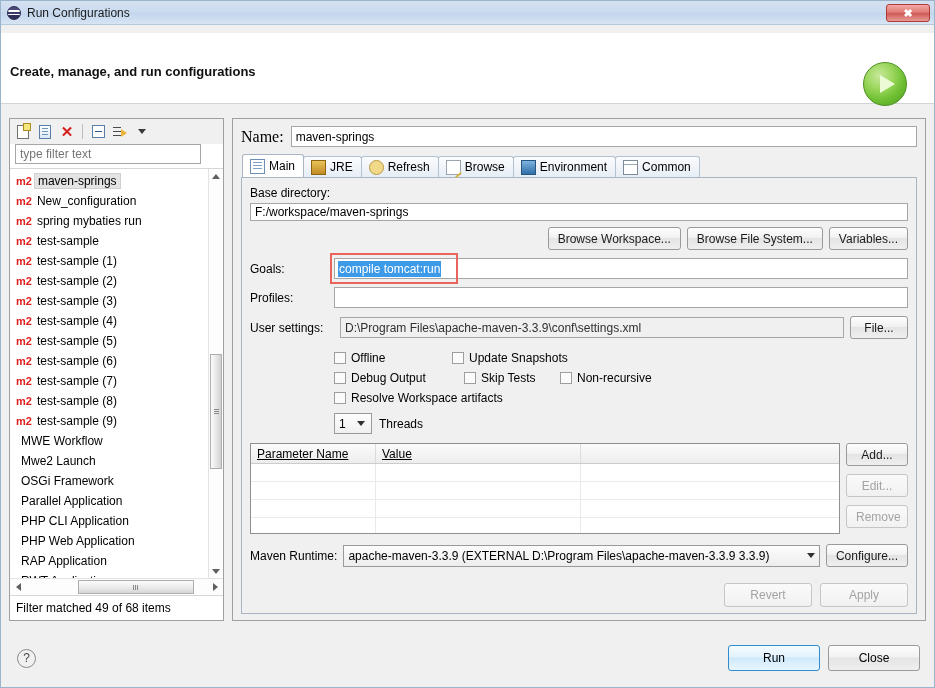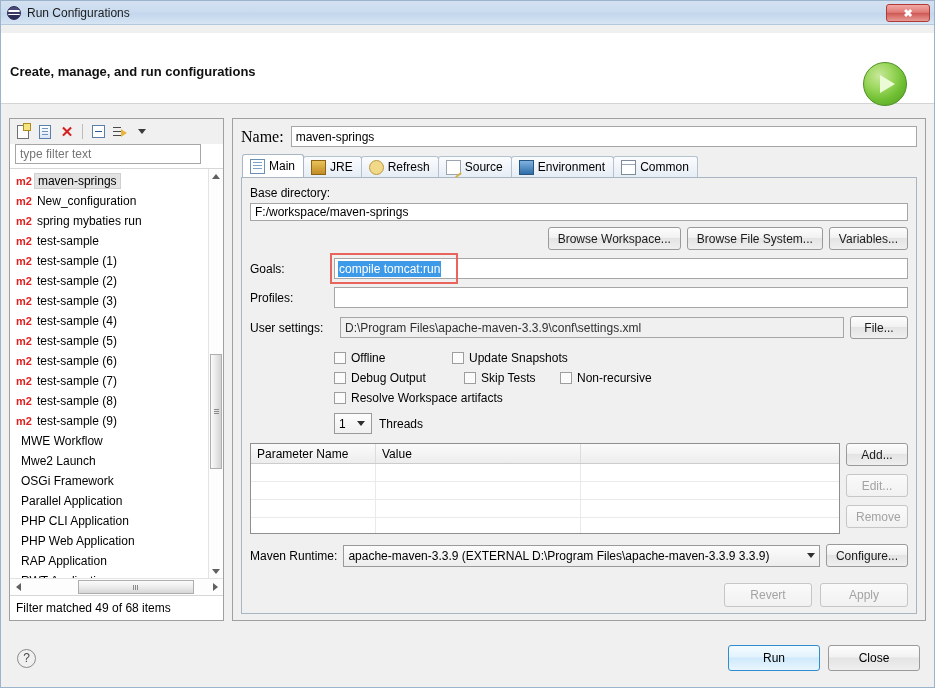--- a/index.html
+++ b/index.html
@@ -589,20 +589,21 @@
     border-bottom: 1px solid #ccc;
   }
   .th {
     font-size: 12px;
     display: flex;
     align-items: center;
     padding-left: 6px;
     border-right: 1px solid #dcdcdc;
     box-sizing: border-box;
     cursor: pointer;
+    text-decoration: underline;
   }
   .th.c1 { width: 125px; }
   .th.c2 { width: 205px; }
   .th.c3 { flex: 1; border-right: none; }
   .tbl-row {
     display: flex;
     height: 17px;
     border-bottom: 1px solid #eaeaea;
   }
   .td { box-sizing: border-box; border-right: 1px solid #eaeaea; }
@@ -873,21 +874,21 @@
           <div class="tab">
             <span class="tabicon ti-jre"></span>
             <span>JRE</span>
           </div>
           <div class="tab">
             <span class="tabicon ti-refresh"></span>
             <span>Refresh</span>
           </div>
           <div class="tab">
             <span class="tabicon ti-source"></span>
-            <span>Source</span>
+            <span>Browse</span>
           </div>
           <div class="tab">
             <span class="tabicon ti-env"></span>
             <span>Environment</span>
           </div>
           <div class="tab">
             <span class="tabicon ti-common"></span>
             <span>Common</span>
           </div>
         </div>

